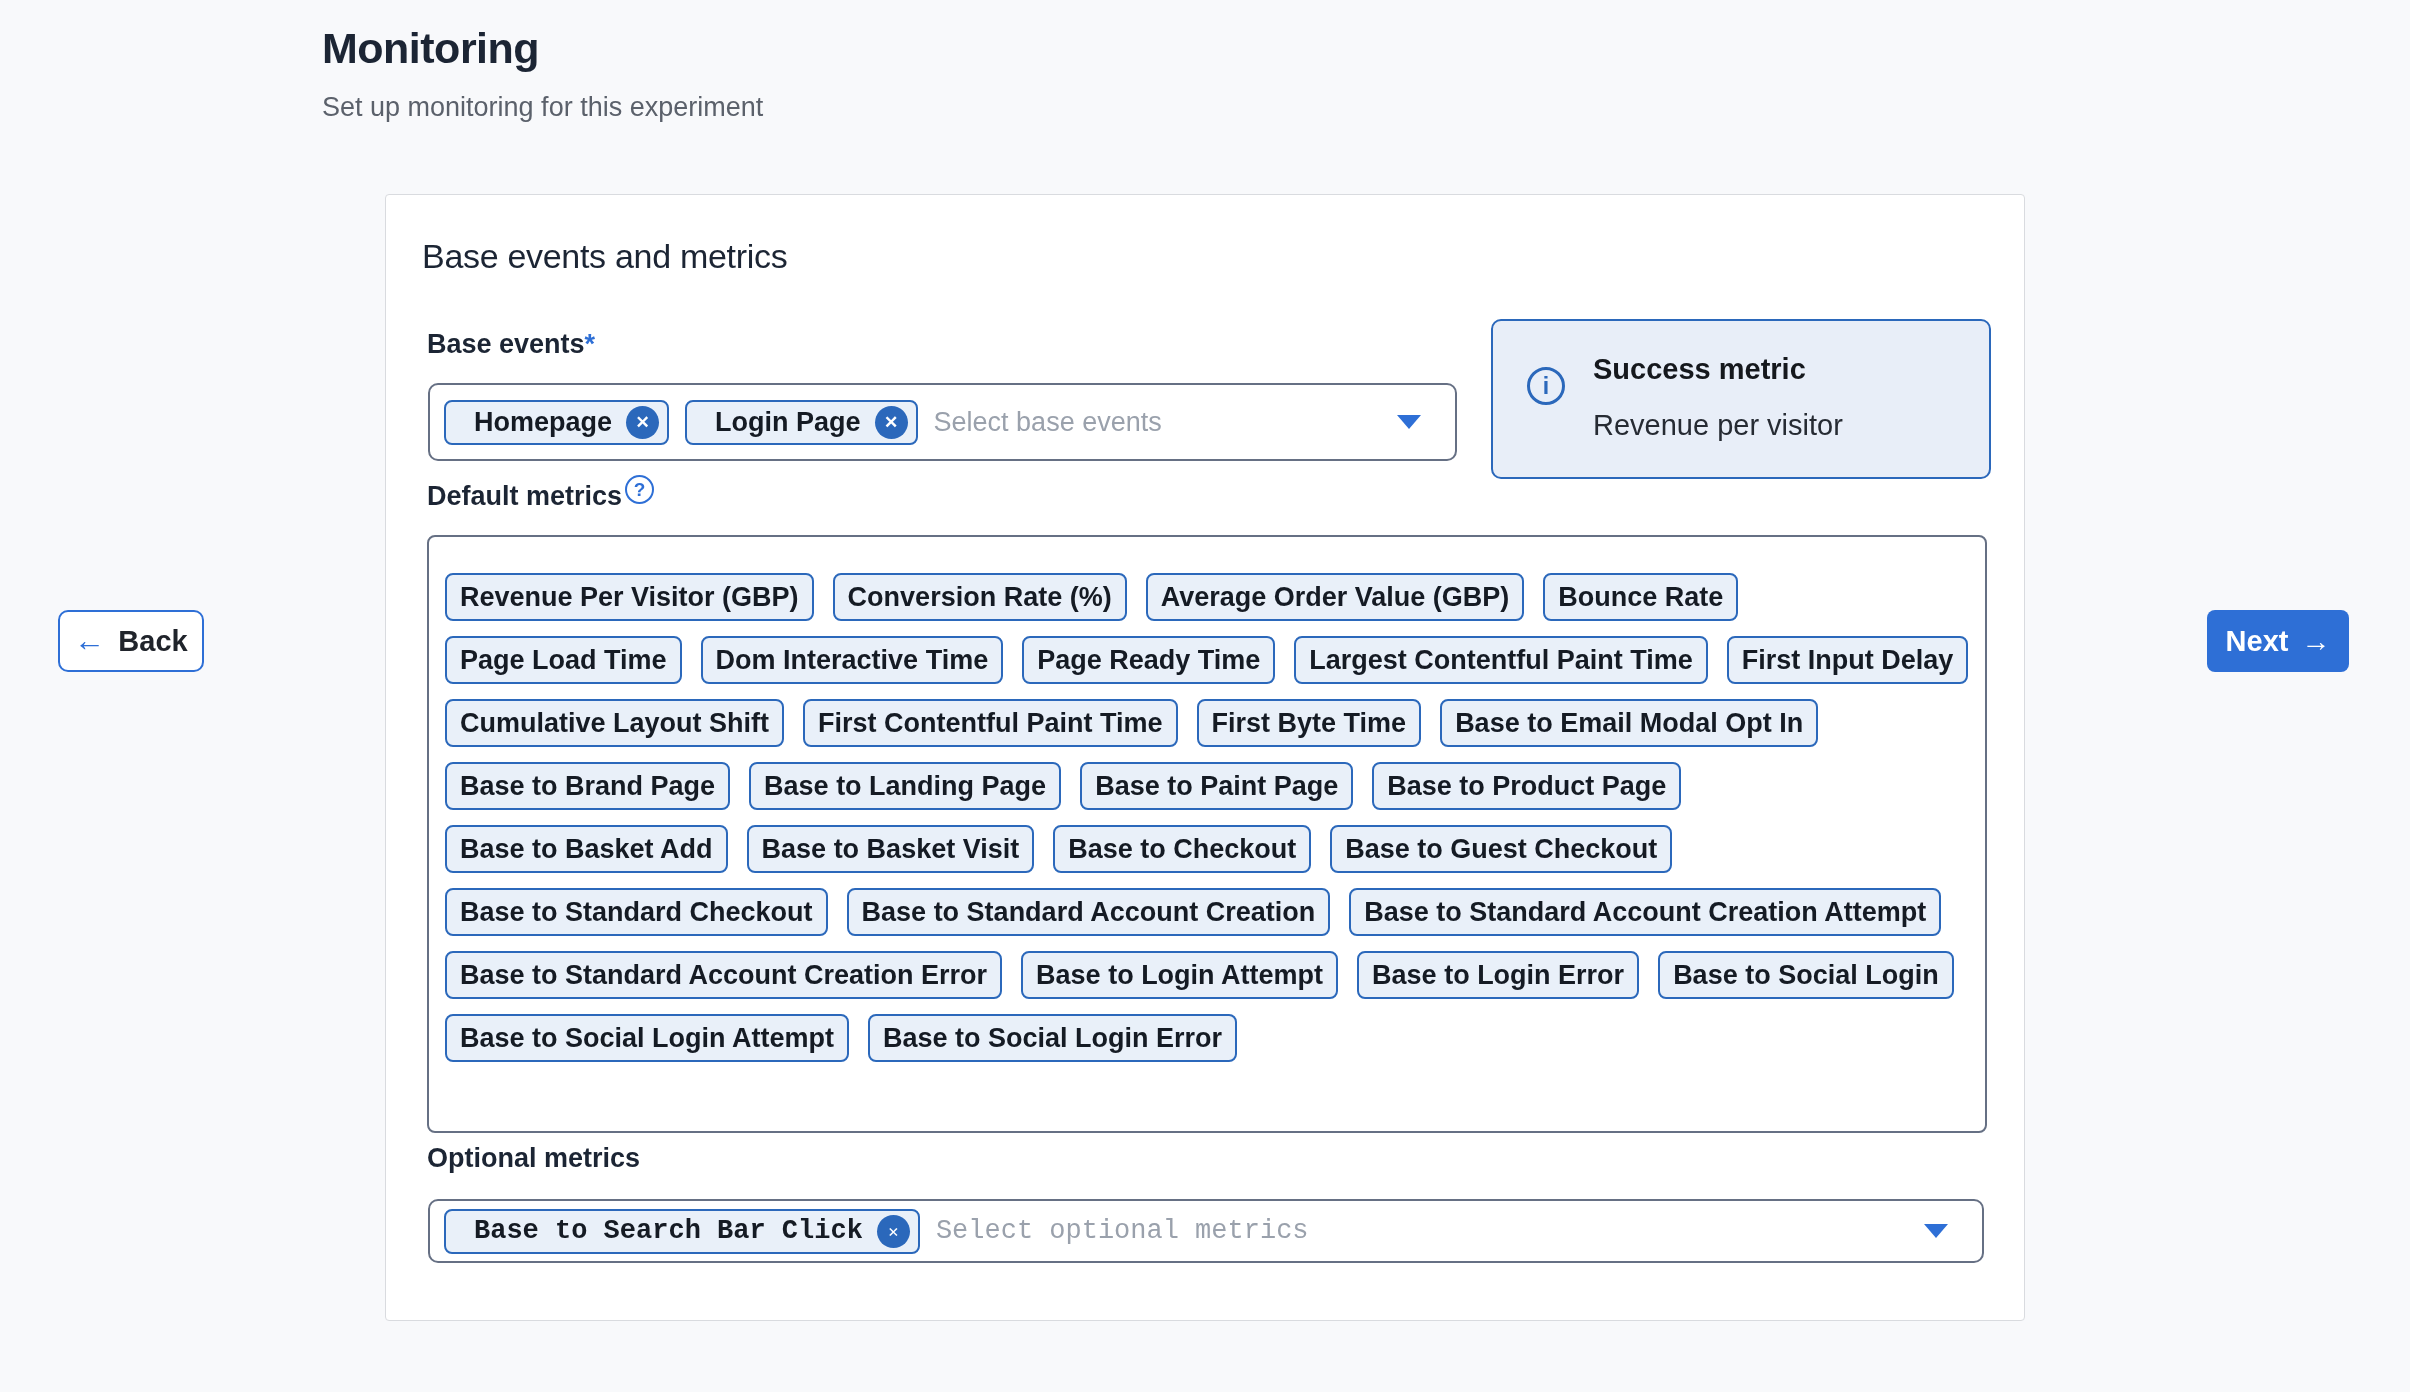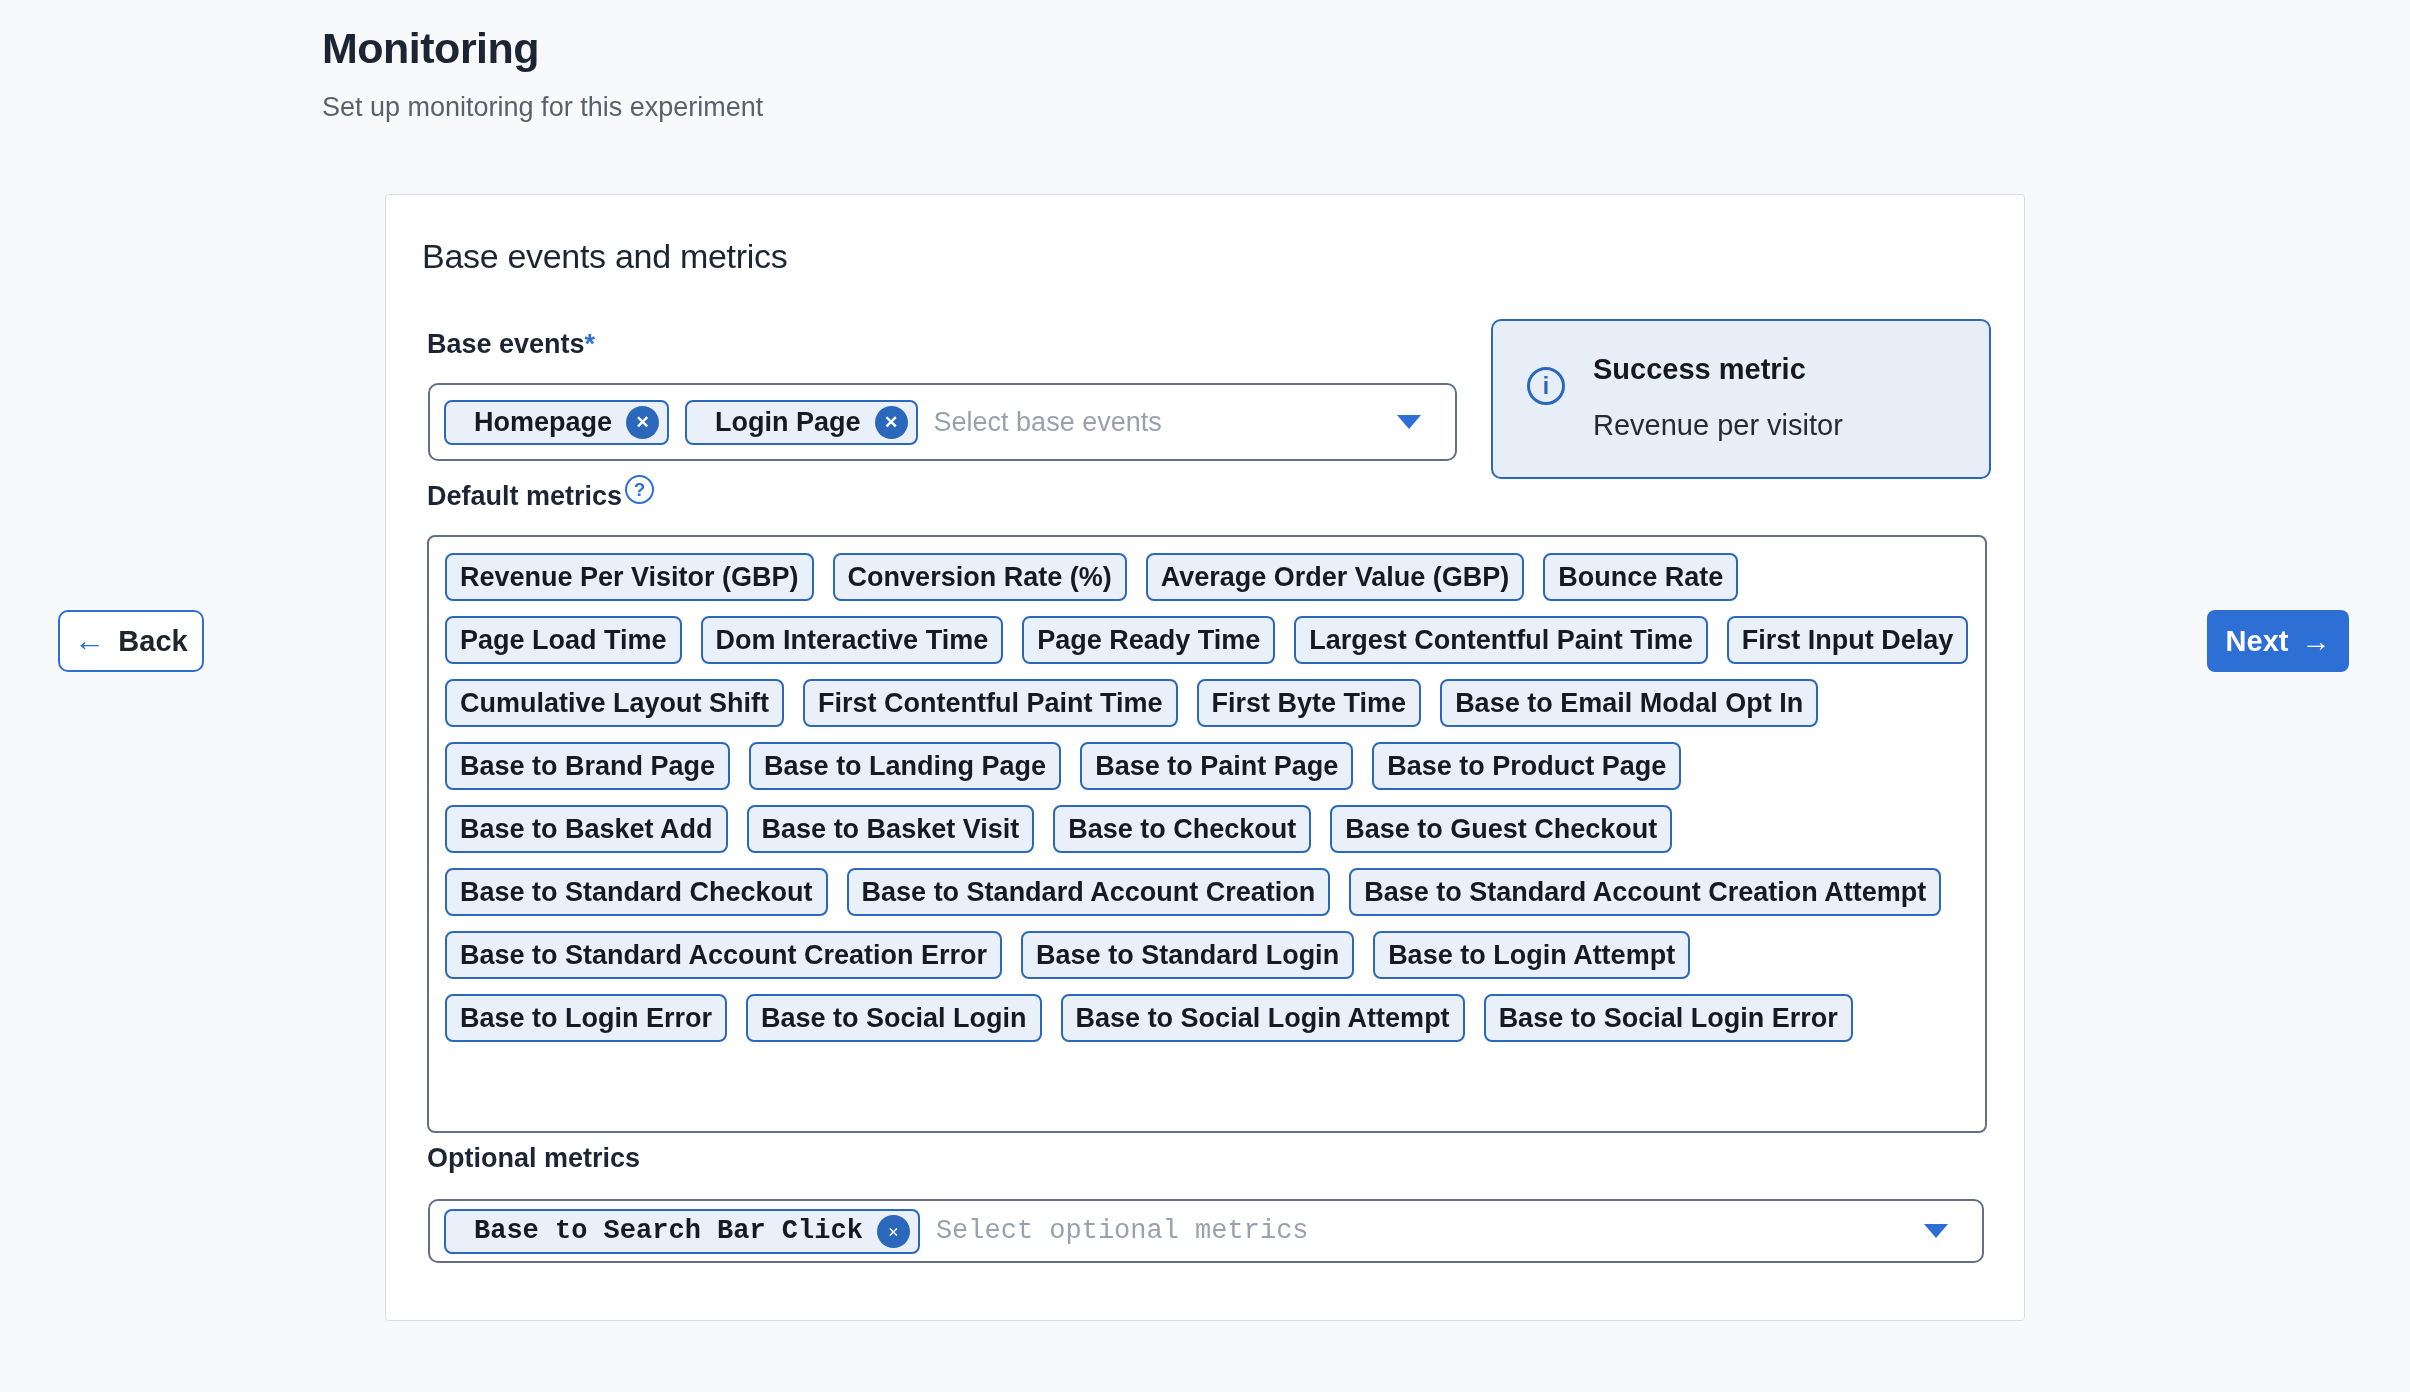--- a/index.html
+++ b/index.html
@@ -117,21 +117,21 @@
     font-size:19px; font-weight:700;
     margin-left:3px; margin-top:-6px;
     cursor:pointer;
   }
   .metrics-box{
     position:absolute; left:41px; top:340px;
     width:1560px; height:598px;
     background:#fff;
     border:2px solid var(--field-border);
     border-radius:8px;
-    padding:16px 16px;
+    padding:36px 16px;
     display:flex; flex-wrap:wrap; align-content:flex-start;
     column-gap:19px; row-gap:15px;
   }
   .chip{
     display:inline-flex; align-items:center;
     height:48px;
     background:var(--chip-bg);
     border:2px solid var(--chip-border);
     border-radius:8px;
     padding:0 13px;
@@ -251,21 +251,20 @@
         <span class="chip">Base to Guest Checkout</span>
 
         <span class="chip">Base to Standard Checkout</span>
 
         <span class="chip">Base to Standard Account Creation</span>
 
         <span class="chip">Base to Standard Account Creation Attempt</span>
 
         <span class="chip">Base to Standard Account Creation Error</span>
 
-        <span class="chip">Base to Standard Login</span>
 
         <span class="chip">Base to Login Attempt</span>
 
         <span class="chip">Base to Login Error</span>
 
         <span class="chip">Base to Social Login</span>
 
         <span class="chip">Base to Social Login Attempt</span>
 
         <span class="chip">Base to Social Login Error</span>

